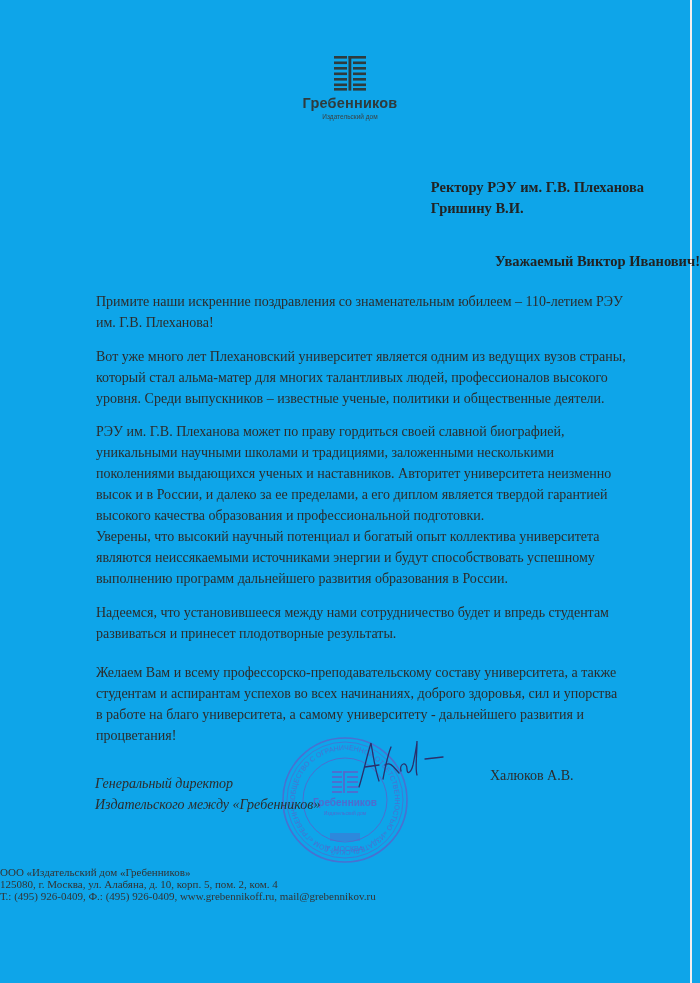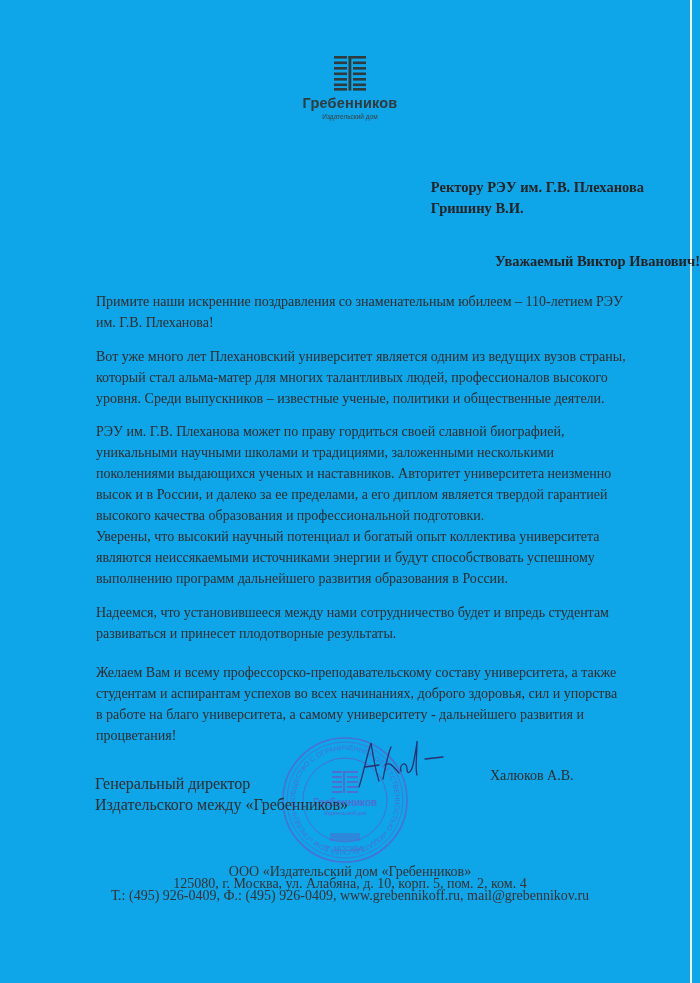--- a/index.html
+++ b/index.html
@@ -20,27 +20,27 @@
   .salutation { position: absolute; left: 0; width: 700px; top: 253px; text-align: right; font-weight: bold; font-size: 14.5px; color: #222; }
 
   .para { position: absolute; left: 96px; width: 530px; font-size: 14px; line-height: 21px; color: #2c2c2c; }
   .p1 { top: 291px; }
   .p2 { top: 346px; }
   .p3 { top: 421px; }
   .p4 { top: 526px; }
   .p5 { top: 602px; }
   .p6 { top: 662px; }
 
-  .sig-title { position: absolute; left: 95px; top: 773px; font-size: 16px; line-height: 21px; color: #2c2c2c; }
+  .sig-title { position: absolute; left: 95px; top: 773px; font-size: 14px; line-height: 21px; color: #2c2c2c; font-style: italic; }
   .sig-name { position: absolute; left: 490px; top: 768px; font-size: 14px; color: #2c2c2c; }
 
   .stamp { position: absolute; left: 280px; top: 735px; width: 130px; height: 130px; }
   .signature { position: absolute; left: 355px; top: 735px; width: 90px; height: 60px; }
 
-  .footer { position: absolute; left: 0; width: 700px; top: 866px; text-align: center; font-size: 14px; line-height: 12px; color: #333; }
+  .footer { position: absolute; left: 0; width: 700px; top: 866px; text-align: left; font-size: 11px; line-height: 12px; color: #333; }
 </style>
 </head>
 <body>
 
 <div class="page">
   <div class="edge"></div>
 
   <div class="logo">
     <svg width="36" height="36" viewBox="0 0 36 36">
       <g fill="#2f3b3d">

